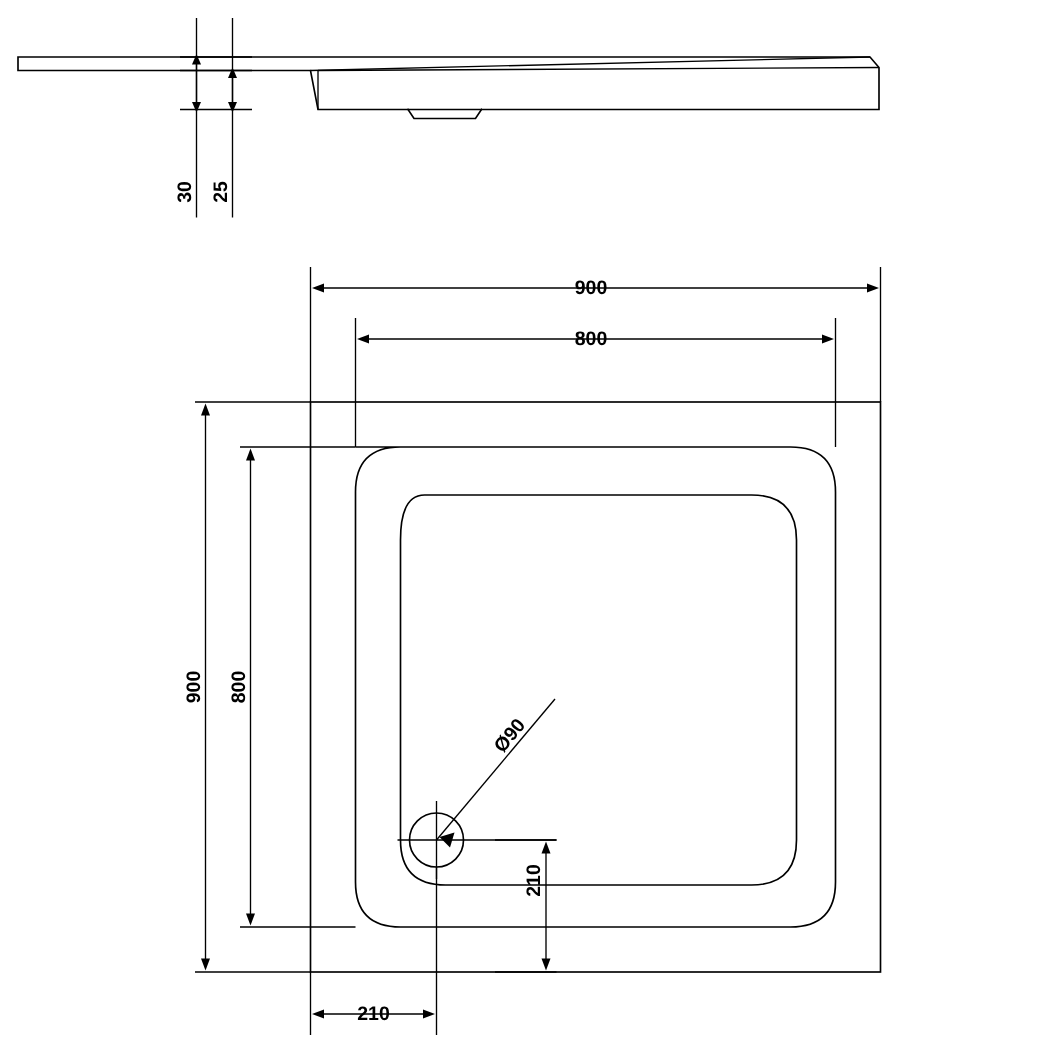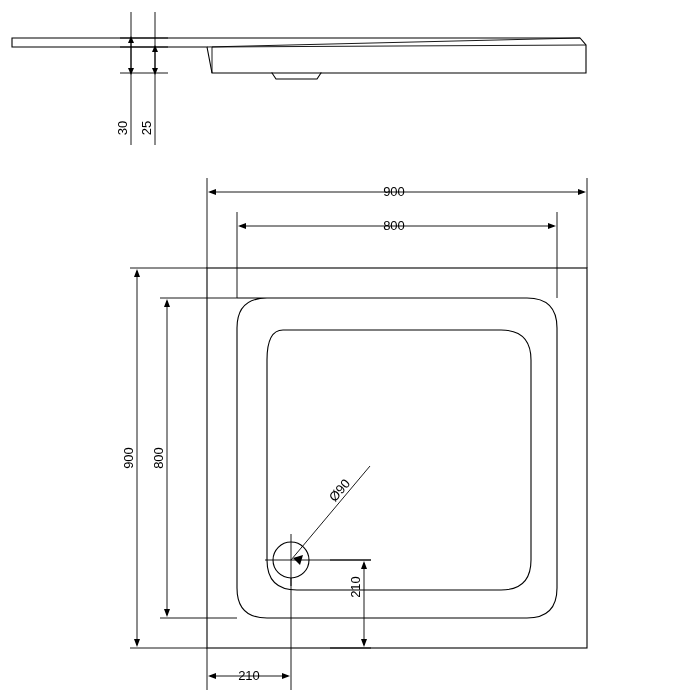--- a/index.html
+++ b/index.html
@@ -11,20 +11,21 @@
     width: 700px;
     height: 700px;
     font-family: "Liberation Sans", sans-serif;
     color: #000000;
     overflow: hidden;
   }
   #stage {
     position: relative;
     width: 584px;
     height: 700px;
+    font-weight: bold;
   }
   svg#drawing {
     position: absolute;
     left: 0;
     top: 0;
     width: 700px;
     height: 700px;
   }
   .ln {
     stroke: #000000;

